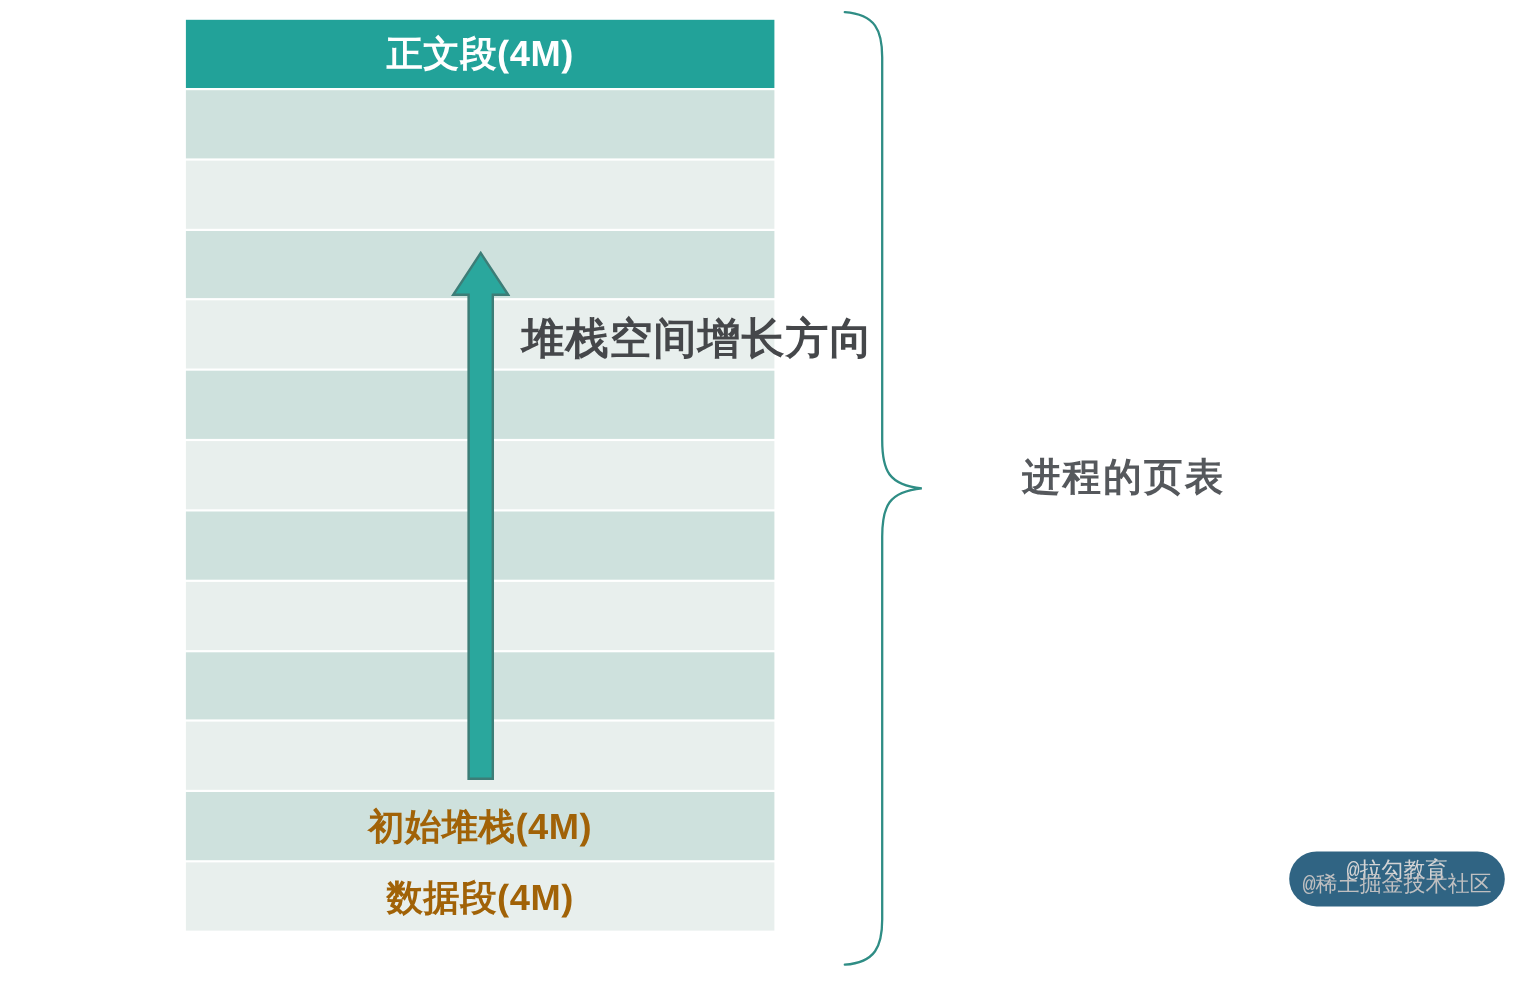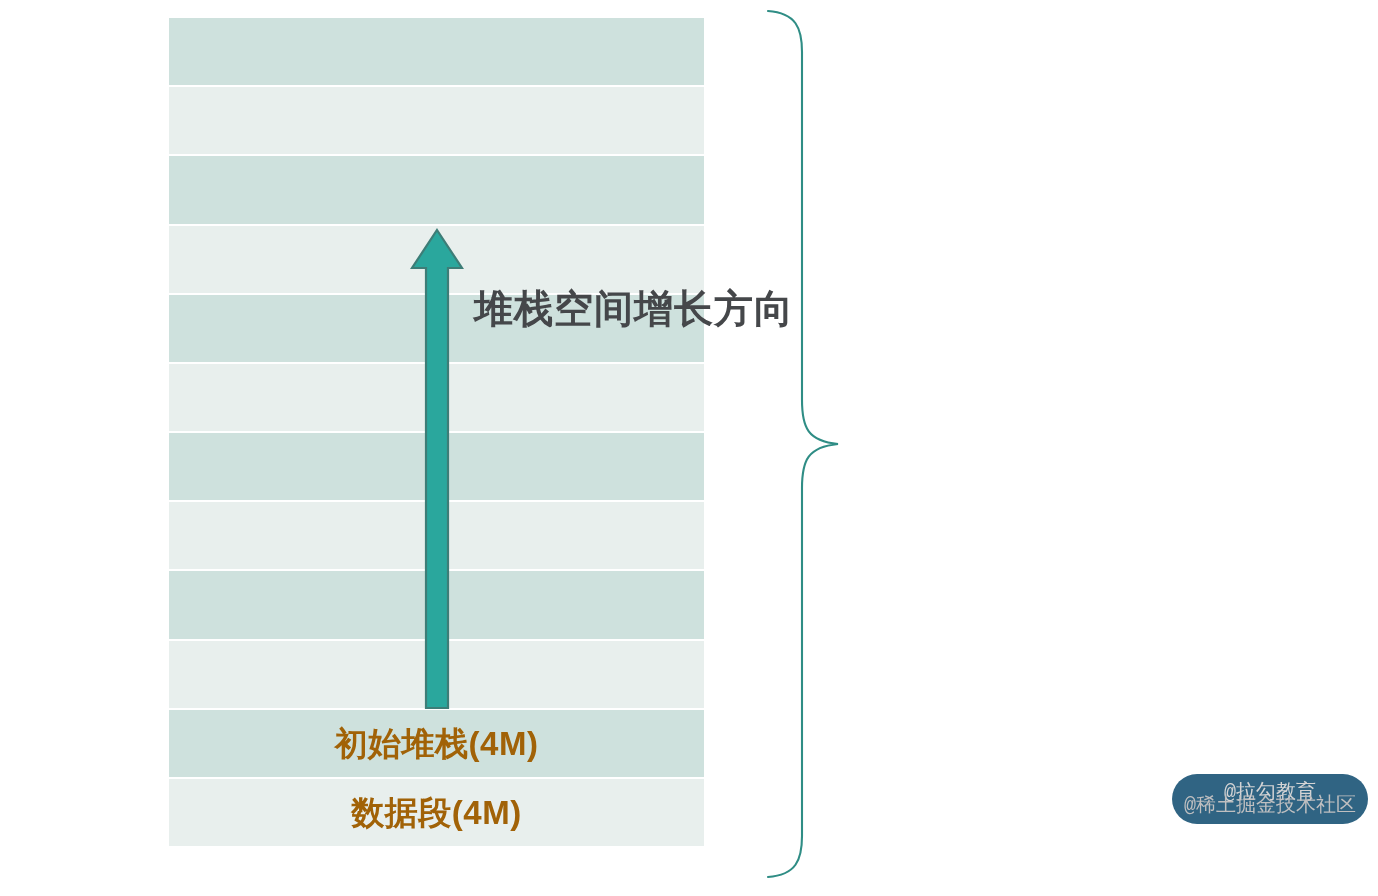--- a/index.html
+++ b/index.html
@@ -140,20 +140,23 @@
     color: #b4b4b6;
   }
 </style>
 </head>
 <body>
 
 <div id="diagram">
 
   <div class="mem-table">
 
+    <div class="mem-row header">
+      <span class="mem-label">正文段(4M)</span>
+    </div>
 
     <div class="mem-row dark">
       <span class="mem-label"></span>
     </div>
 
     <div class="mem-row light">
       <span class="mem-label"></span>
     </div>
 
     <div class="mem-row dark">
@@ -207,19 +210,20 @@
   <svg class="brace" viewBox="0 0 92 872" preserveAspectRatio="none">
     <path d="M 8 3
              C 36 5, 42 20, 42 44
              L 42 392
              C 42 420, 48 433, 78 436
              C 48 439, 42 452, 42 480
              L 42 828
              C 42 852, 36 867, 8 869" fill="none" stroke="#2f8d85" stroke-width="2.1" stroke-linecap="round"></path>
   </svg>
 
+  <div class="brace-caption">进程的页表</div>
 
   <div class="watermark">
     <div class="watermark-text back">@拉勾教育</div>
     <div class="watermark-text front">@稀土掘金技术社区</div>
   </div>
 
 </div>
 
 </body></html>

